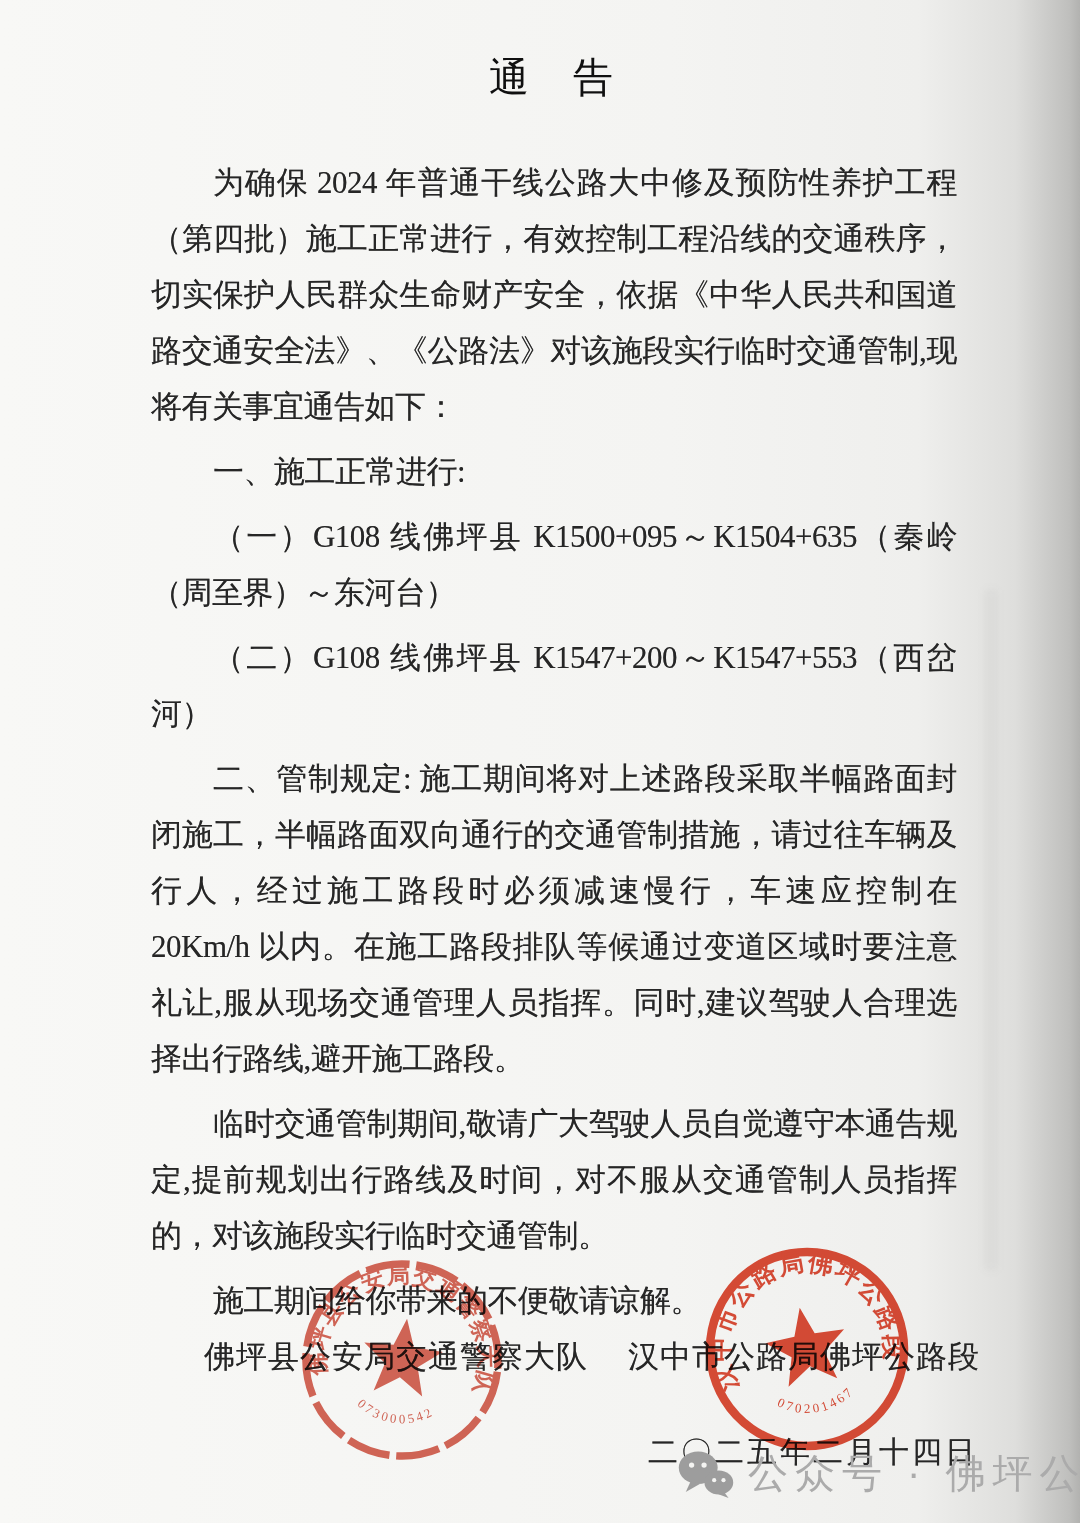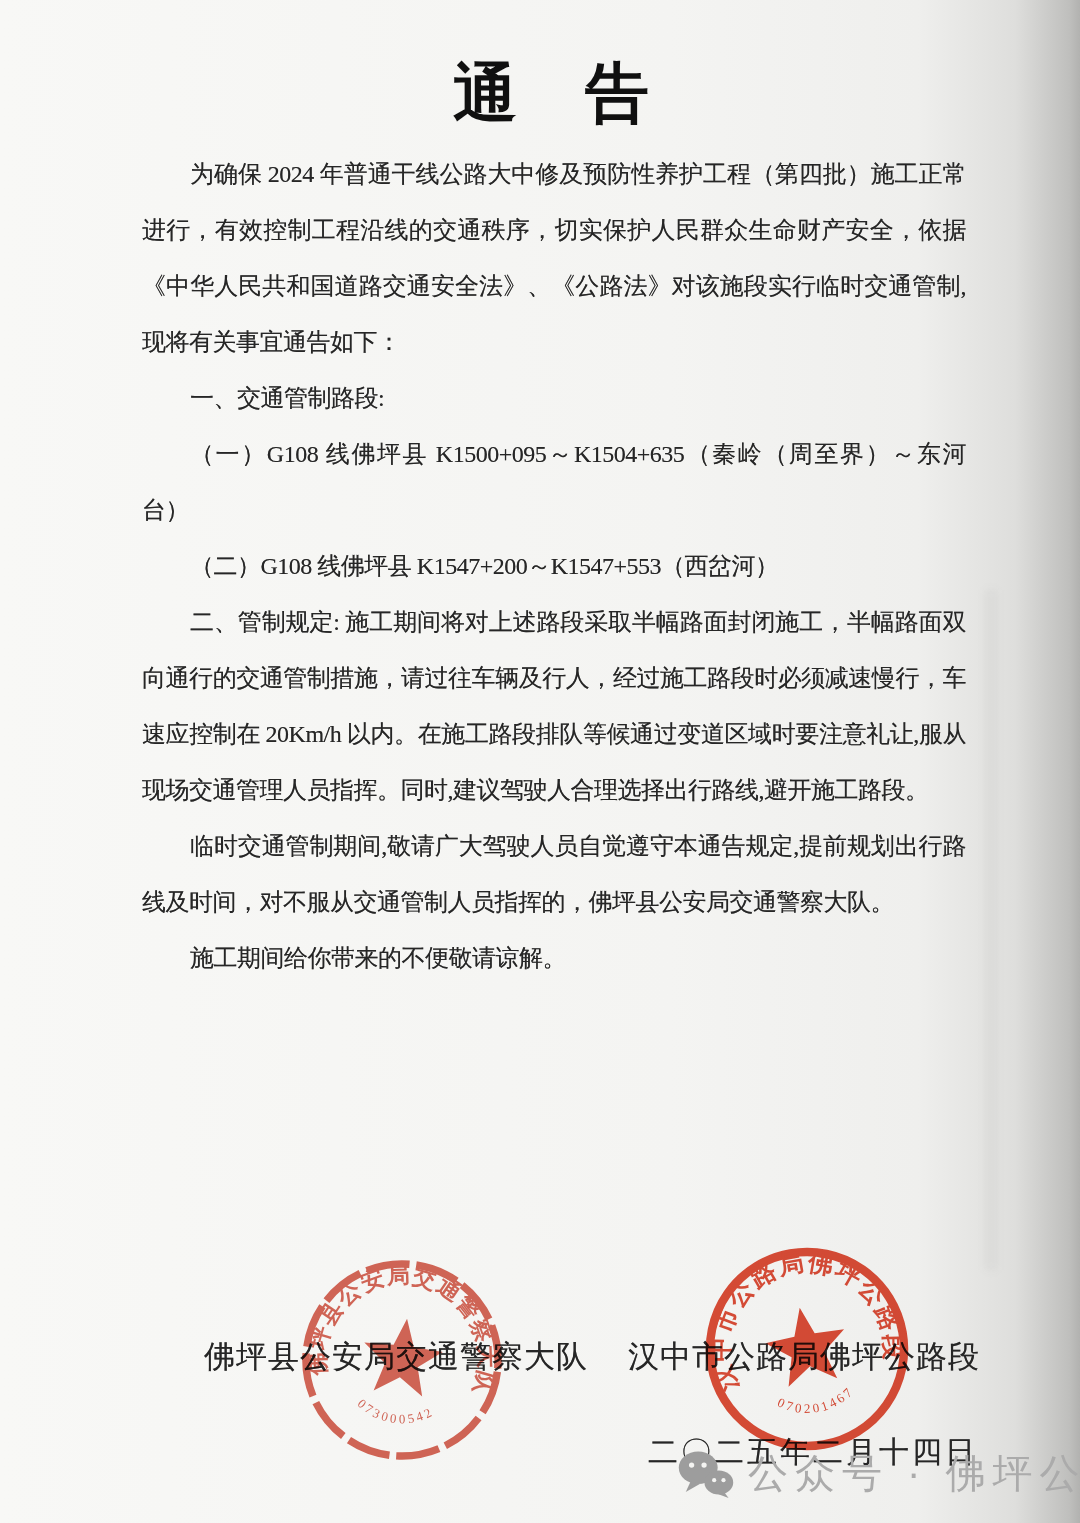--- a/index.html
+++ b/index.html
@@ -11,28 +11,28 @@
     font-family:"Liberation Serif","DejaVu Serif",serif;
     color:#232323;
   }
   .scan-streak{
     position:absolute;left:986px;top:590px;width:10px;height:680px;
     background:rgba(90,90,90,0.06);filter:blur(5px);
   }
   .doc-title{
     position:absolute;top:50px;left:140px;width:824px;
     text-align:center;
-    font-size:64px;font-weight:700;letter-spacing:2px;color:#101010;
+    font-size:40px;font-weight:400;letter-spacing:2px;color:#101010;
   }
   .doc-body{
     position:absolute;top:146px;left:142px;width:824px;
   }
   .doc-body p{
-    margin:0;
-    font-size:24px;
+    margin:9px;
+    font-size:31px;
     letter-spacing:-0.5px;
     line-height:56px;
     text-indent:2em;
     text-align:justify;
     color:#262626;
     text-shadow:0 0 0.5px rgba(40,40,40,0.55);
   }
   .sig{
     position:absolute;font-size:31px;letter-spacing:1px;color:#262626;white-space:nowrap;
     text-shadow:0 0 0.5px rgba(40,40,40,0.55);
@@ -59,25 +59,25 @@
 </head>
 <body>
 
 <div class="page">
   <div class="scan-streak"></div>
 
   <div class="doc-title">通　告</div>
 
   <div class="doc-body">
     <p>为确保 2024 年普通干线公路大中修及预防性养护工程（第四批）施工正常进行，有效控制工程沿线的交通秩序，切实保护人民群众生命财产安全，依据《中华人民共和国道路交通安全法》、《公路法》对该施段实行临时交通管制,现将有关事宜通告如下：</p>
-    <p>一、交通管制路段:</p>
+    <p>一、施工正常进行:</p>
     <p>（一）G108 线佛坪县 K1500+095～K1504+635（秦岭（周至界）～东河台）</p>
     <p>（二）G108 线佛坪县 K1547+200～K1547+553（西岔河）</p>
     <p>二、管制规定: 施工期间将对上述路段采取半幅路面封闭施工，半幅路面双向通行的交通管制措施，请过往车辆及行人，经过施工路段时必须减速慢行，车速应控制在 20Km/h 以内。在施工路段排队等候通过变道区域时要注意礼让,服从现场交通管理人员指挥。同时,建议驾驶人合理选择出行路线,避开施工路段。</p>
-    <p>临时交通管制期间,敬请广大驾驶人员自觉遵守本通告规定,提前规划出行路线及时间，对不服从交通管制人员指挥的，佛坪县公安局交通警察大队。</p>
+    <p>临时交通管制期间,敬请广大驾驶人员自觉遵守本通告规定,提前规划出行路线及时间，对不服从交通管制人员指挥的，对该施段实行临时交通管制。</p>
     <p>施工期间给你带来的不便敬请谅解。</p>
   </div>
 
   <div class="sig sig-left">佛坪县公安局交通警察大队</div>
   <div class="sig sig-right">汉中市公路局佛坪公路段</div>
   <div class="sig sig-date">二〇二五年二月十四日</div>
 
   <svg class="seal seal-left" viewBox="0 0 210 210">
     <defs>
       <path id="sealTopL" d="M 31.7 131.7 A 78 78 0 1 1 178.3 131.7" fill="none"></path>

